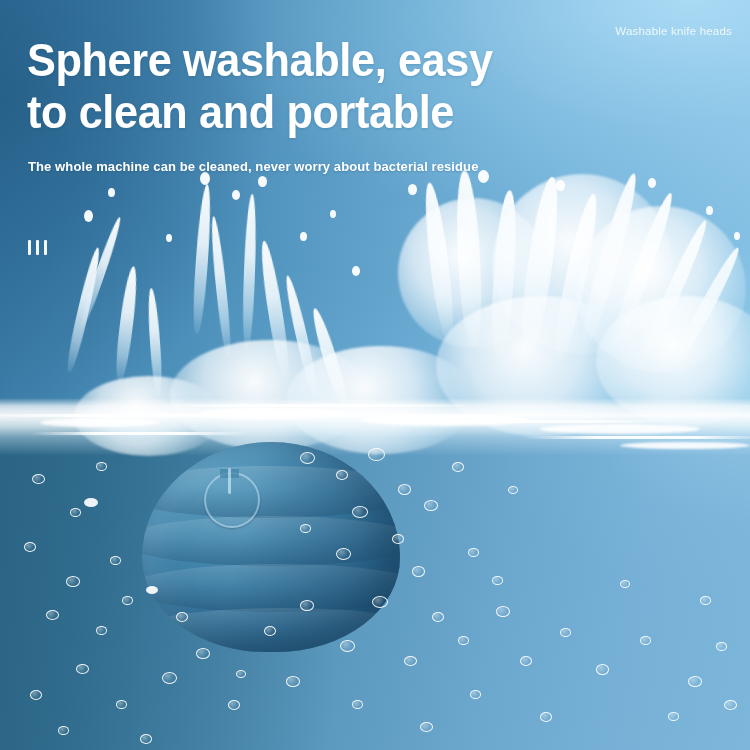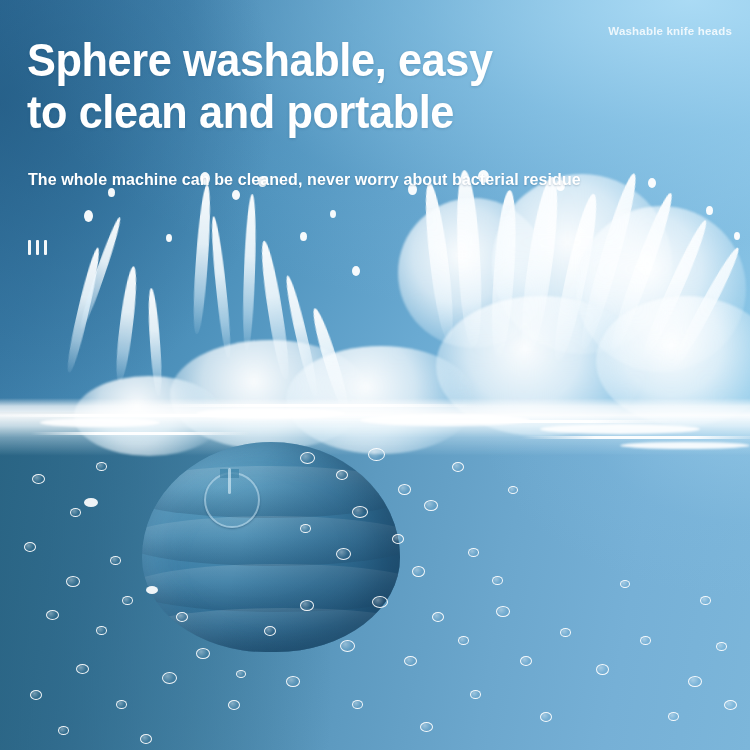--- a/index.html
+++ b/index.html
@@ -202,39 +202,38 @@
     background: rgba(255,255,255,0.92);
   }
 
   
   .corner-label {
     position: absolute; right: 18px; top: 25px;
     font-size: 11.5px;
     color: rgba(255,255,255,0.82);
     letter-spacing: 0.2px;
     white-space: nowrap;
-    font-weight: bold;
   }
   .headline {
     position: absolute; left: 27px; top: 34px;
     width: 660px;
     margin: 0;
     font-size: 46px;
     line-height: 52px;
     font-weight: 700;
     color: #ffffff;
     letter-spacing: -0.4px;
     transform: scaleX(0.94);
     transform-origin: left top;
     text-shadow: 0 1px 3px rgba(24,70,104,0.22);
   }
   .headline span { display: block; }
   .subtitle {
-    position: absolute; left: 28px; top: 171px;
-    font-size: 16px;
+    position: absolute; left: 28px; top: 159px;
+    font-size: 13px;
     font-weight: 700;
     color: #ffffff;
     letter-spacing: 0.1px;
     white-space: nowrap;
     text-shadow: 0 1px 2px rgba(24,70,104,0.28);
   }
   .bars {
     position: absolute; left: 28px; top: 240px;
     display: flex; gap: 5px;
   }

